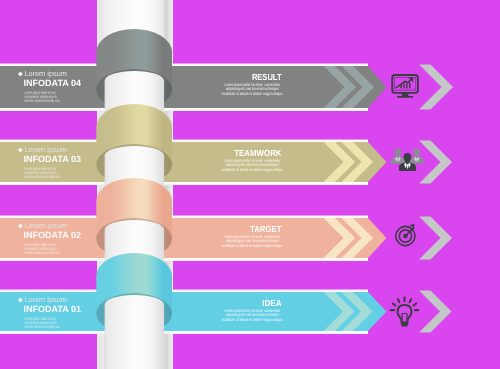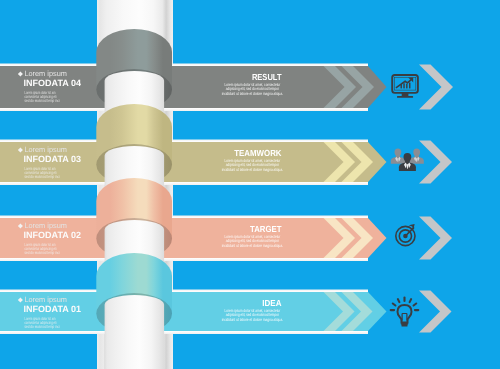--- a/index.html
+++ b/index.html
@@ -1,17 +1,17 @@
 <!DOCTYPE html>
 <html><head>
 <meta charset="utf-8">
 <style>
 html,body{margin:0;padding:0;background:#f0f0f0;}
 body{width:500px;height:369px;font-family:"Liberation Sans",sans-serif;overflow:hidden;}
-#stage{position:relative;width:500px;height:369px;overflow:hidden;background:#0ea5e9;}
+#stage{position:relative;width:500px;height:369px;overflow:hidden;background:#d946ef;}
 #stage svg{display:block;position:absolute;left:0;top:0;}
 text{font-family:"Liberation Sans",sans-serif;}
 #stage{-webkit-font-smoothing:antialiased;text-rendering:geometricPrecision;}
 </style>
 </head>
 <body>
 
 <div id="stage">
     <svg width="500" height="369" viewBox="0 0 500 369">
       <defs>

